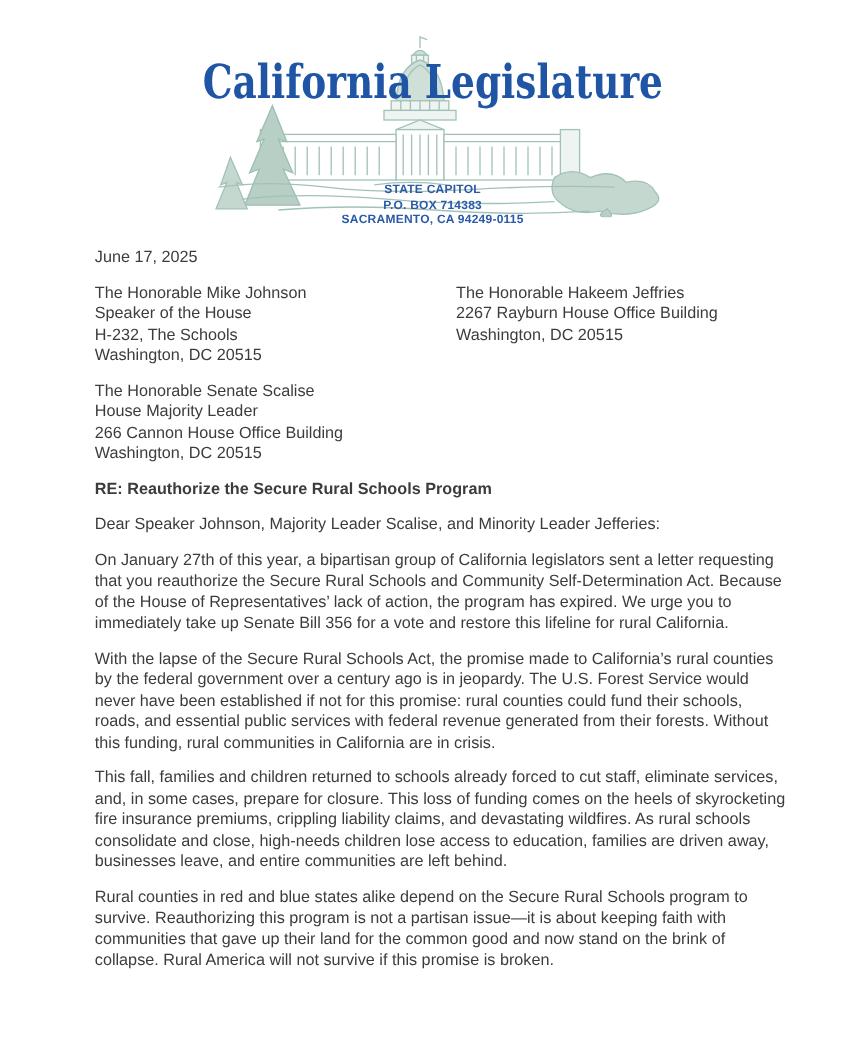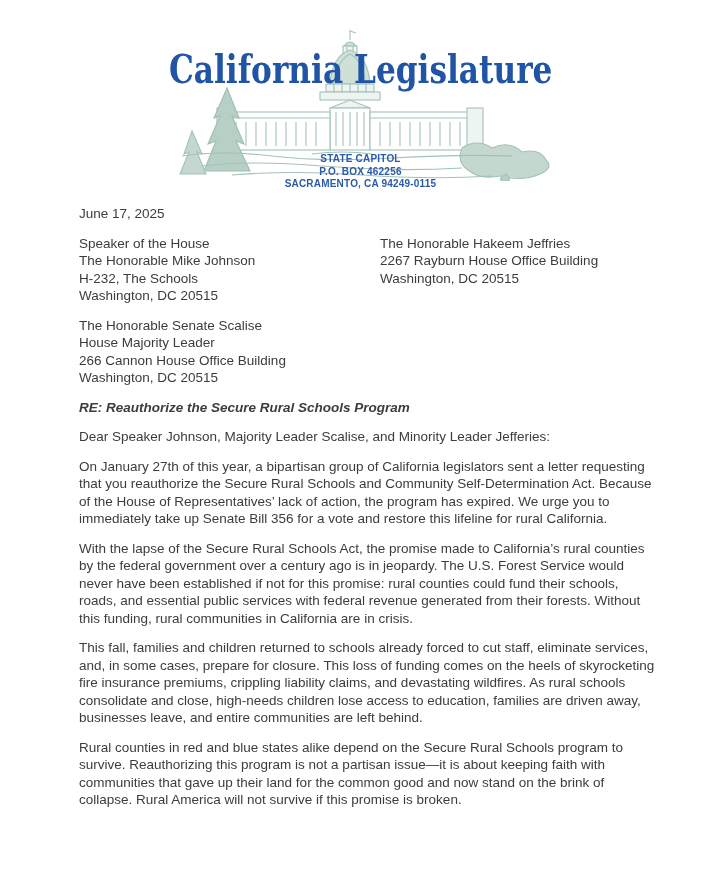--- a/index.html
+++ b/index.html
@@ -71,21 +71,21 @@
     font-size: 13.5px;
     line-height: 17.5px;
     color: #3c3c3c;
   }
   .block { margin: 0 0 12px 0; }
   .recipient-row {
     display: grid;
     grid-template-columns: 301px 1fr;
     margin: 0 0 12px 0;
   }
-  .subject { font-weight: bold; font-style: italic; }
+  .subject { font-weight: bold; }
   p.para { margin: 0 0 12px 0; }
 </style>
 </head>
 <body>
 
 <div class="page">
 
   <div class="letterhead">
 
     <svg class="letterhead-art" viewBox="0 0 400 155" aria-hidden="true">
@@ -157,33 +157,33 @@
         <path d="M150 128 Q180 124 210 128"></path>
       </g>
     </svg>
 
     <div class="letterhead-title">
       <span class="squeeze">California Legislature</span>
     </div>
 
     <div class="letterhead-address">
       <div>STATE CAPITOL</div>
-      <div>P.O. BOX 462256</div>
+      <div>P.O. BOX 714383</div>
       <div>SACRAMENTO, CA 94249-0115</div>
     </div>
   </div>
 
   <div class="letter-body">
 
     <div class="block">June 17, 2025</div>
 
     <div class="recipient-row">
       <div class="recipient">
+        <div>The Honorable Mike Johnson</div>
         <div>Speaker of the House</div>
-        <div>The Honorable Mike Johnson</div>
         <div>H-232, The Schools</div>
         <div>Washington, DC 20515</div>
       </div>
       <div class="recipient">
         <div>The Honorable Hakeem Jeffries</div>
         <div>2267 Rayburn House Office Building</div>
         <div>Washington, DC 20515</div>
       </div>
     </div>
 

